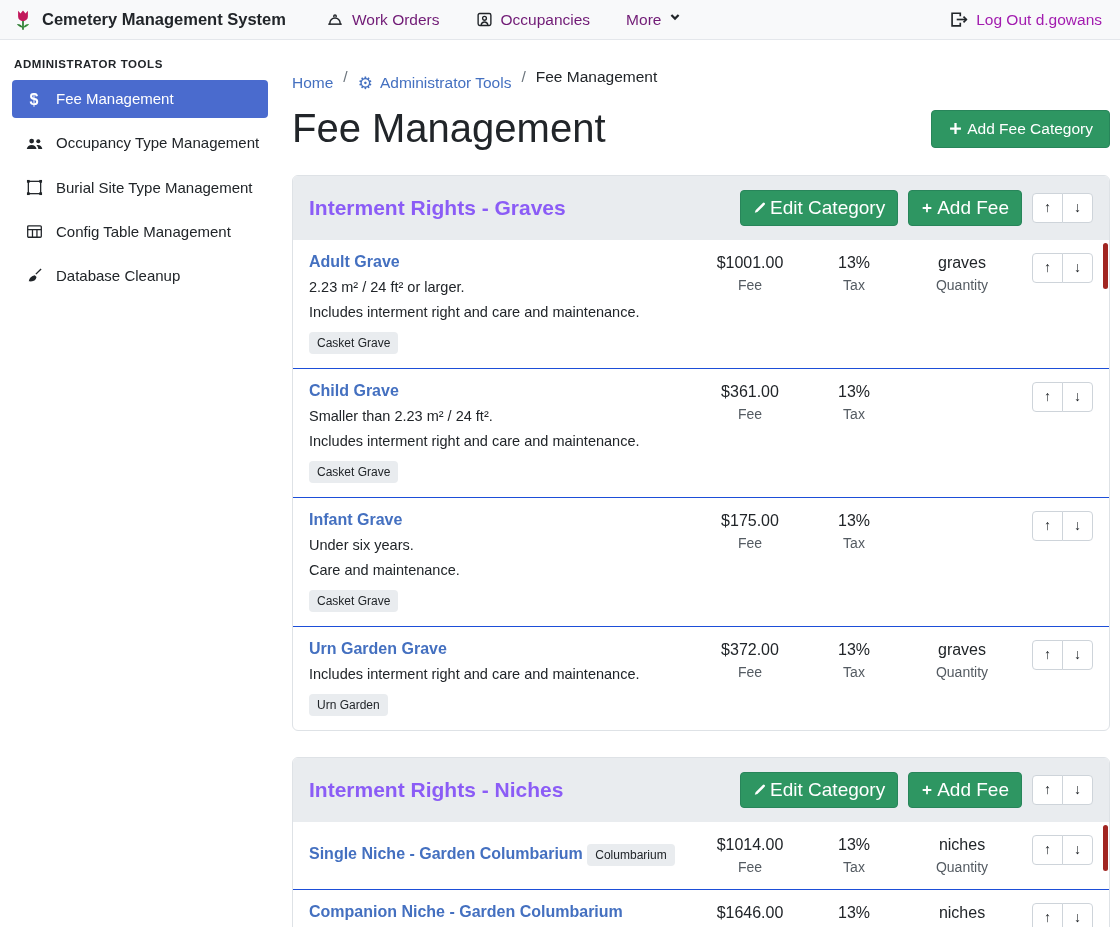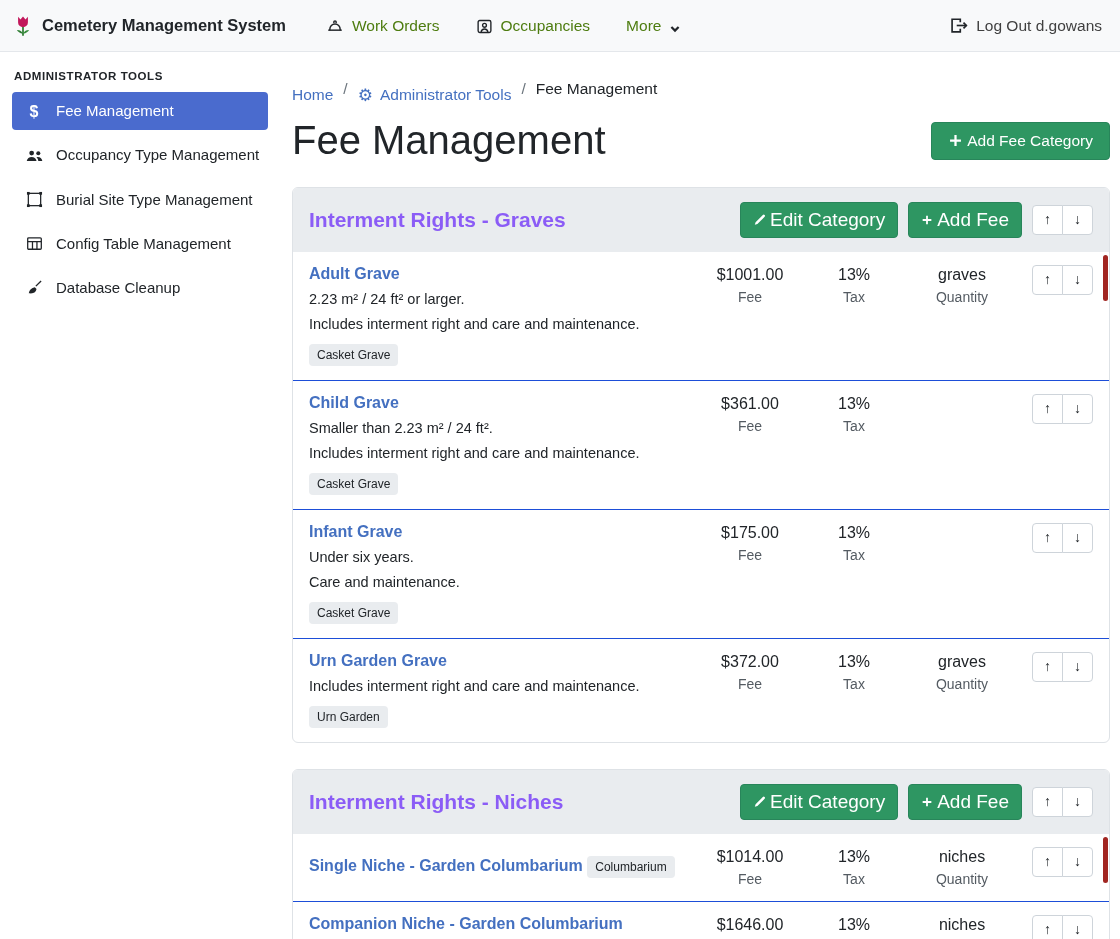--- a/index.html
+++ b/index.html
@@ -1,28 +1,28 @@
 <!DOCTYPE html>
 <html><head>
 <meta charset="utf-8">
 <style>
   * { box-sizing: border-box; margin: 0; padding: 0; }
   html,body { width:1120px; height:939px; overflow:hidden; background:#fff;
     font-family:"Liberation Sans","DejaVu Sans",sans-serif; color:#212529; }
 
   
-  .navbar { height:52px; background:#f8f9fa; border-bottom:1px solid #e4e7eb;
+  .navbar { height:40px; background:#f8f9fa; border-bottom:1px solid #e4e7eb;
     display:flex; align-items:center; padding:0 18px 0 12px; }
   .brand { display:flex; align-items:center; gap:8px; cursor:pointer; }
   .brand-text { font-size:16.5px; font-weight:700; color:#212529; }
   .nav-links { display:flex; align-items:center; gap:36px; margin-left:40px; }
-  .nav-link { display:flex; align-items:flex-end; gap:8px; font-size:15.5px;
-    color:#4d7c0f; text-decoration:none; cursor:pointer; }
+  .nav-link { display:flex; align-items:flex-start; gap:8px; font-size:15.5px;
+    color:#701a75; text-decoration:none; cursor:pointer; }
   .logout { margin-left:auto; display:flex; align-items:center; gap:8px;
-    font-size:15.5px; color:#404040; text-decoration:none; cursor:pointer; }
+    font-size:15.5px; color:#a21caf; text-decoration:none; cursor:pointer; }
 
   
   .layout { display:flex; height:887px; }
   .sidebar { width:280px; flex:0 0 280px; padding-top:10px; }
   .sidebar-heading { font-size:11.5px; font-weight:700; letter-spacing:.05em;
     padding:8px 16px 10px 14px; color:#212529; }
   .side-item { display:flex; align-items:flex-start; gap:12px; margin:0 12px 6px 12px;
     padding:9px 8px 9px 12px; border-radius:4px; cursor:pointer; font-size:15px; }
   .side-item .side-icon { width:20px; flex:0 0 20px; display:flex; justify-content:center;
     padding-top:1px; color:#212529; }

